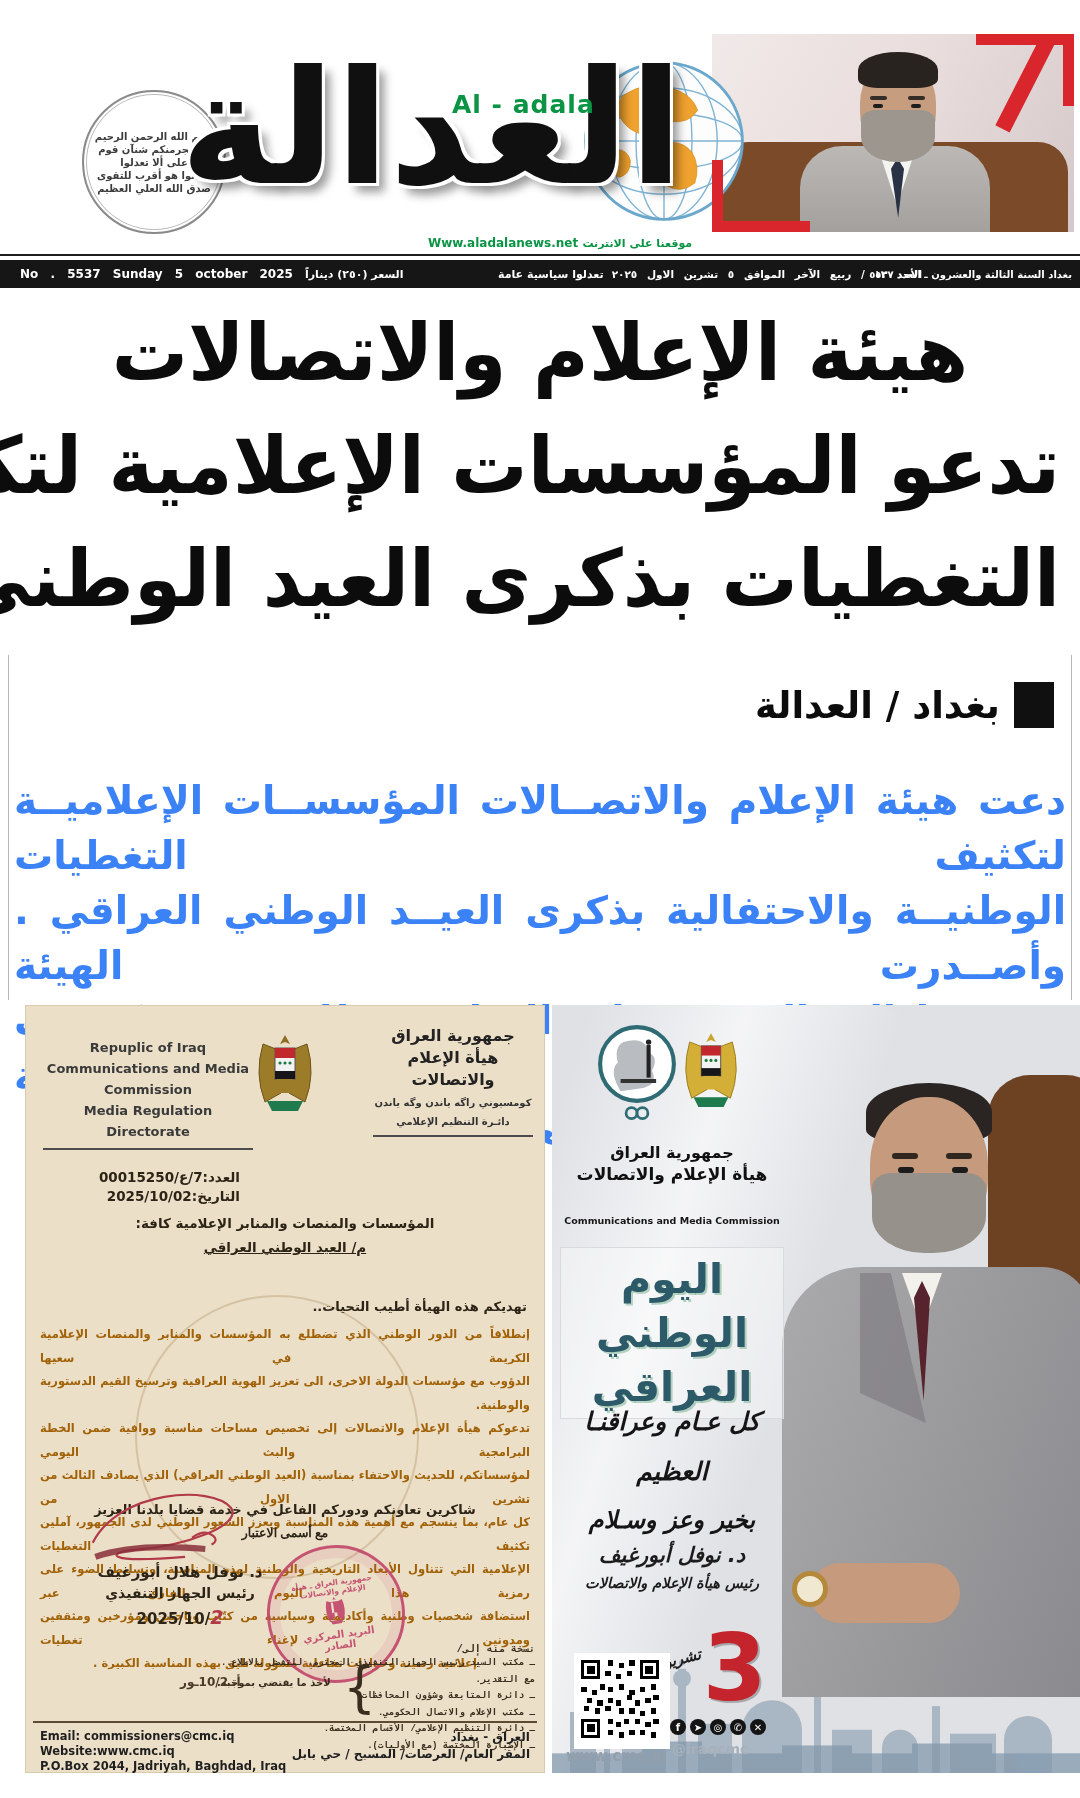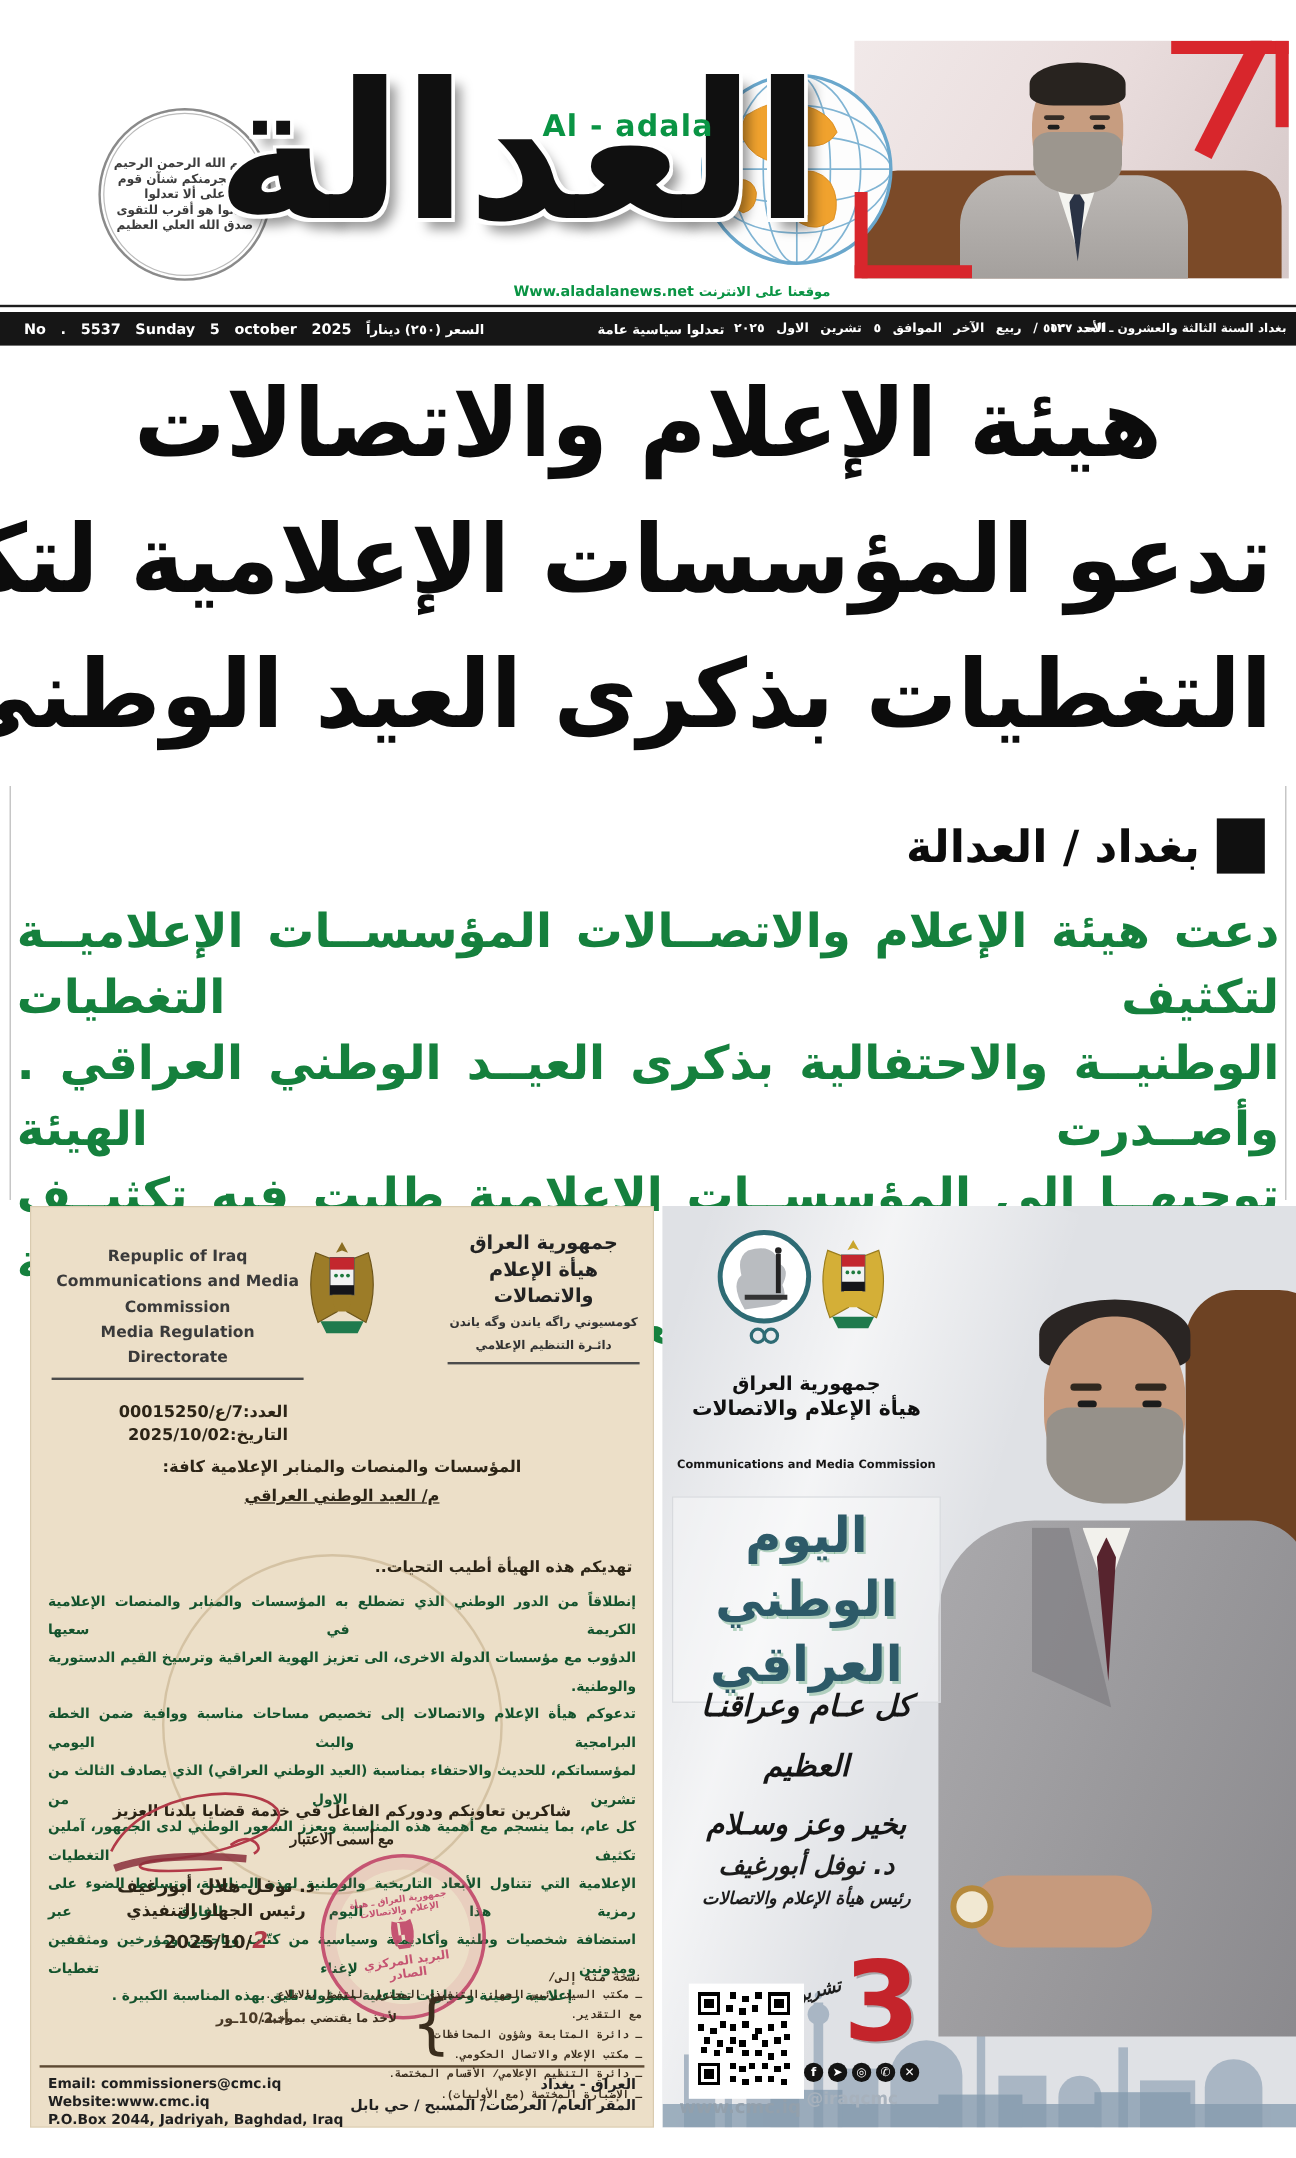--- a/index.html
+++ b/index.html
@@ -51,21 +51,21 @@
   .ib-hijri{position:absolute;right:158px;font-size:10.5px;direction:rtl;word-spacing:6px;}
   .ib-issuear{position:absolute;right:8px;font-size:10px;direction:rtl;}
   
   .headline{position:absolute;top:296px;left:20px;width:1040px;text-align:center;direction:rtl;}
   .hl{font-size:76px;line-height:113px;font-weight:bold;color:#0c0c0c;white-space:nowrap;
       transform:scaleY(1.04);}
   .colrule{position:absolute;width:1px;background:#b9b9b9;top:655px;height:345px;}
   .dateline{position:absolute;top:682px;right:26px;display:flex;direction:rtl;align-items:center;gap:14px;}
   .dsq{width:40px;height:46px;background:#101010;}
   .dl-text{font-size:37px;font-weight:bold;color:#0c0c0c;}
-  .body-text{position:absolute;top:749px;left:14px;width:1052px;direction:rtl;color:#15803d;}
+  .body-text{position:absolute;top:773px;left:14px;width:1052px;direction:rtl;color:#3b82f6;}
   .bl{font-size:39px;line-height:55px;font-weight:bold;}
   .bl.j{text-align:justify;text-align-last:justify;}
   .bl.c{text-align:center;margin-top:1px;}
   
   .doc{position:absolute;left:25px;top:1005px;width:520px;height:768px;background:#ecdfc8;
        color:#2c2416;box-shadow:0 0 0 1px #d9cbb0 inset;}
   .doc .wm{position:absolute;left:110px;top:290px;width:280px;height:280px;border:2px solid rgba(170,140,95,.35);
            border-radius:50%;}
   .doc-en{position:absolute;left:18px;top:32px;width:210px;text-align:center;font-size:13px;font-weight:bold;
           color:#3a3a3a;line-height:21px;padding-bottom:6px;border-bottom:2px solid #4c4c4c;}
@@ -74,21 +74,21 @@
           padding-bottom:6px;border-bottom:2px solid #4c4c4c;}
   .doc-ar .cal{font-size:16px;font-weight:bold;line-height:22px;color:#222;}
   .doc-ar .ku{font-size:10px;font-weight:bold;line-height:15px;color:#333;margin-top:4px;}
   .doc-ref{position:absolute;left:55px;top:163px;width:160px;direction:rtl;text-align:right;
            font-size:13.5px;font-weight:bold;line-height:19px;}
   .doc-center{position:absolute;left:0;top:203px;width:100%;text-align:center;direction:rtl;}
   .doc-circ{font-size:15px;font-weight:bold;}
   .doc-addr{font-size:13.5px;font-weight:bold;margin-top:7px;}
   .doc-subj{font-size:13.5px;font-weight:bold;margin-top:8px;text-decoration:underline;}
   .doc-greet{position:absolute;right:18px;top:294px;direction:rtl;font-size:13px;font-weight:bold;}
-  .letter-body{position:absolute;left:15px;top:318px;width:490px;direction:rtl;color:#14532d;}
+  .letter-body{position:absolute;left:15px;top:318px;width:490px;direction:rtl;color:#a16207;}
   .lb{font-size:11.5px;line-height:23.5px;font-weight:bold;text-align:justify;text-align-last:justify;}
   .lb:last-child{text-align:center;text-align-last:center;}
   .doc-close1{position:absolute;left:0;top:497px;width:100%;text-align:center;direction:rtl;font-size:13px;font-weight:bold;}
   .doc-close2{position:absolute;left:0;top:520px;width:100%;text-align:center;direction:rtl;font-size:12.5px;font-weight:bold;font-family:Liberation Serif, serif;}
   .sig-svg{position:absolute;left:50px;top:478px;width:185px;height:88px;}
   .doc-signer{position:absolute;left:55px;top:558px;width:200px;text-align:center;direction:rtl;}
   .doc-signer .nm{font-size:15px;font-weight:bold;}
   .doc-signer .tt{font-size:14px;font-weight:bold;margin-top:4px;}
   .doc-signer .dt{font-size:15px;font-weight:bold;margin-top:5px;direction:ltr;}
   .doc-signer .dt .hand{color:#b23a48;font-style:italic;font-size:19px;}

